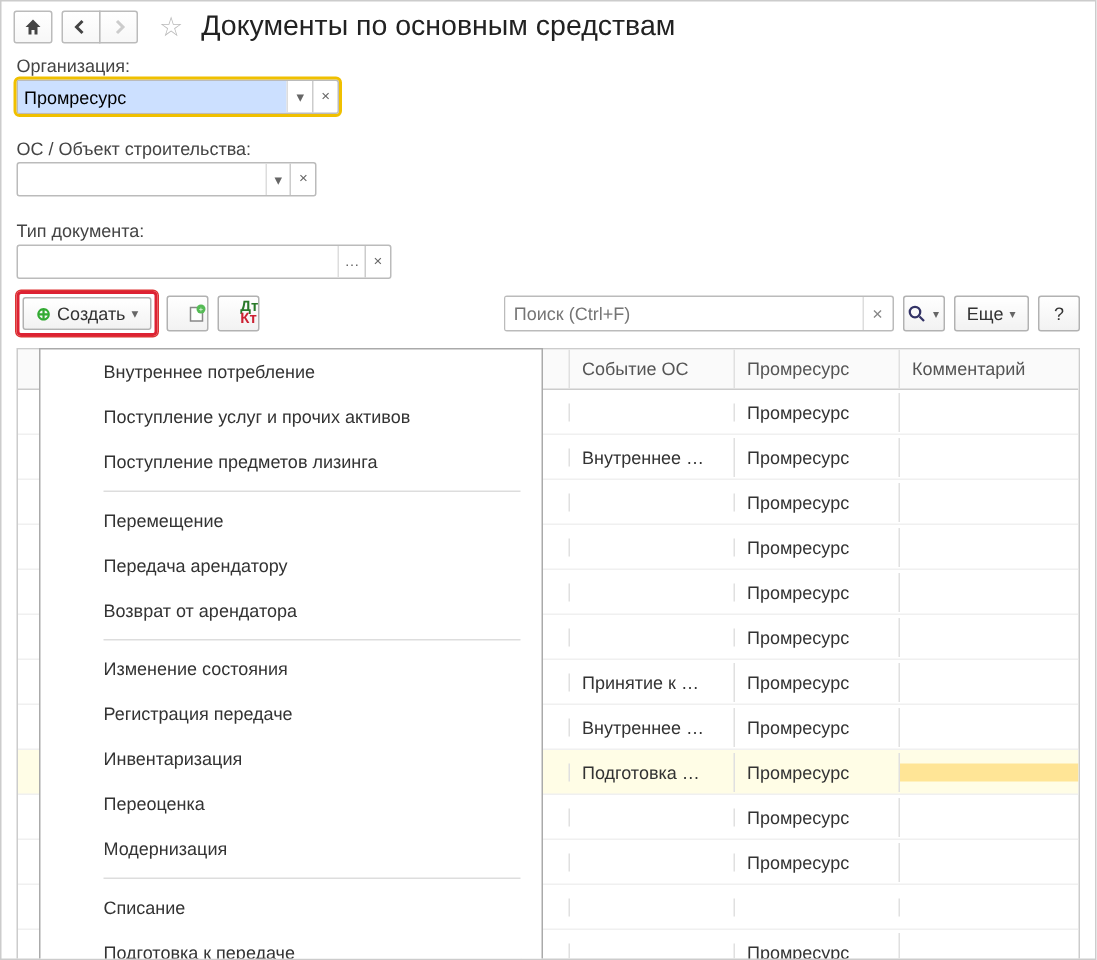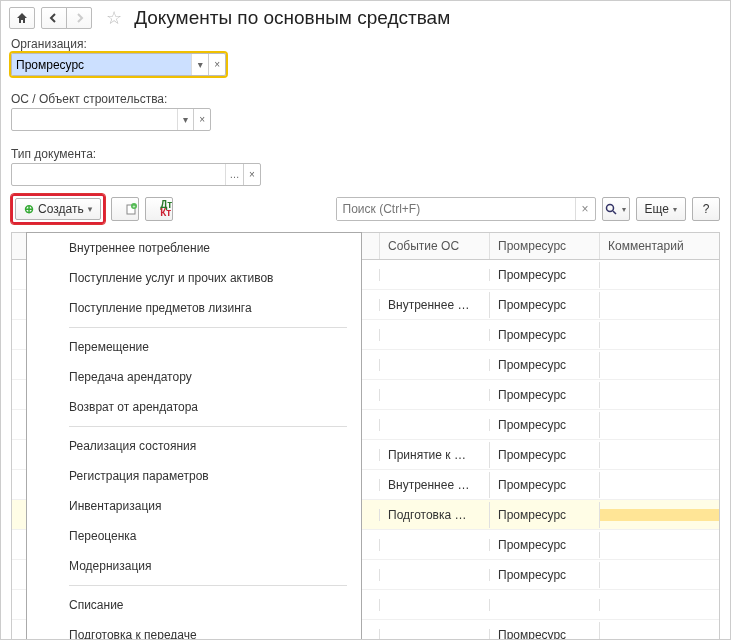--- a/index.html
+++ b/index.html
@@ -397,22 +397,22 @@
 
   <div class="dropdown" id="create-dd">
       <div class="dd-item">Внутреннее потребление</div>
       <div class="dd-item">Поступление услуг и прочих активов</div>
       <div class="dd-item">Поступление предметов лизинга</div>
       <div class="dd-sep"></div>
       <div class="dd-item">Перемещение</div>
       <div class="dd-item">Передача арендатору</div>
       <div class="dd-item">Возврат от арендатора</div>
       <div class="dd-sep"></div>
-      <div class="dd-item">Реализация состояния</div>
-      <div class="dd-item">Регистрация параметров</div>
+      <div class="dd-item">Изменение состояния</div>
+      <div class="dd-item">Регистрация передаче</div>
       <div class="dd-item">Инвентаризация</div>
       <div class="dd-item">Переоценка</div>
       <div class="dd-item">Модернизация</div>
       <div class="dd-sep"></div>
       <div class="dd-item">Списание</div>
       <div class="dd-item">Подготовка к передаче</div>
       <div class="dd-item">Реализация</div>
     </div>
 
 </div>

